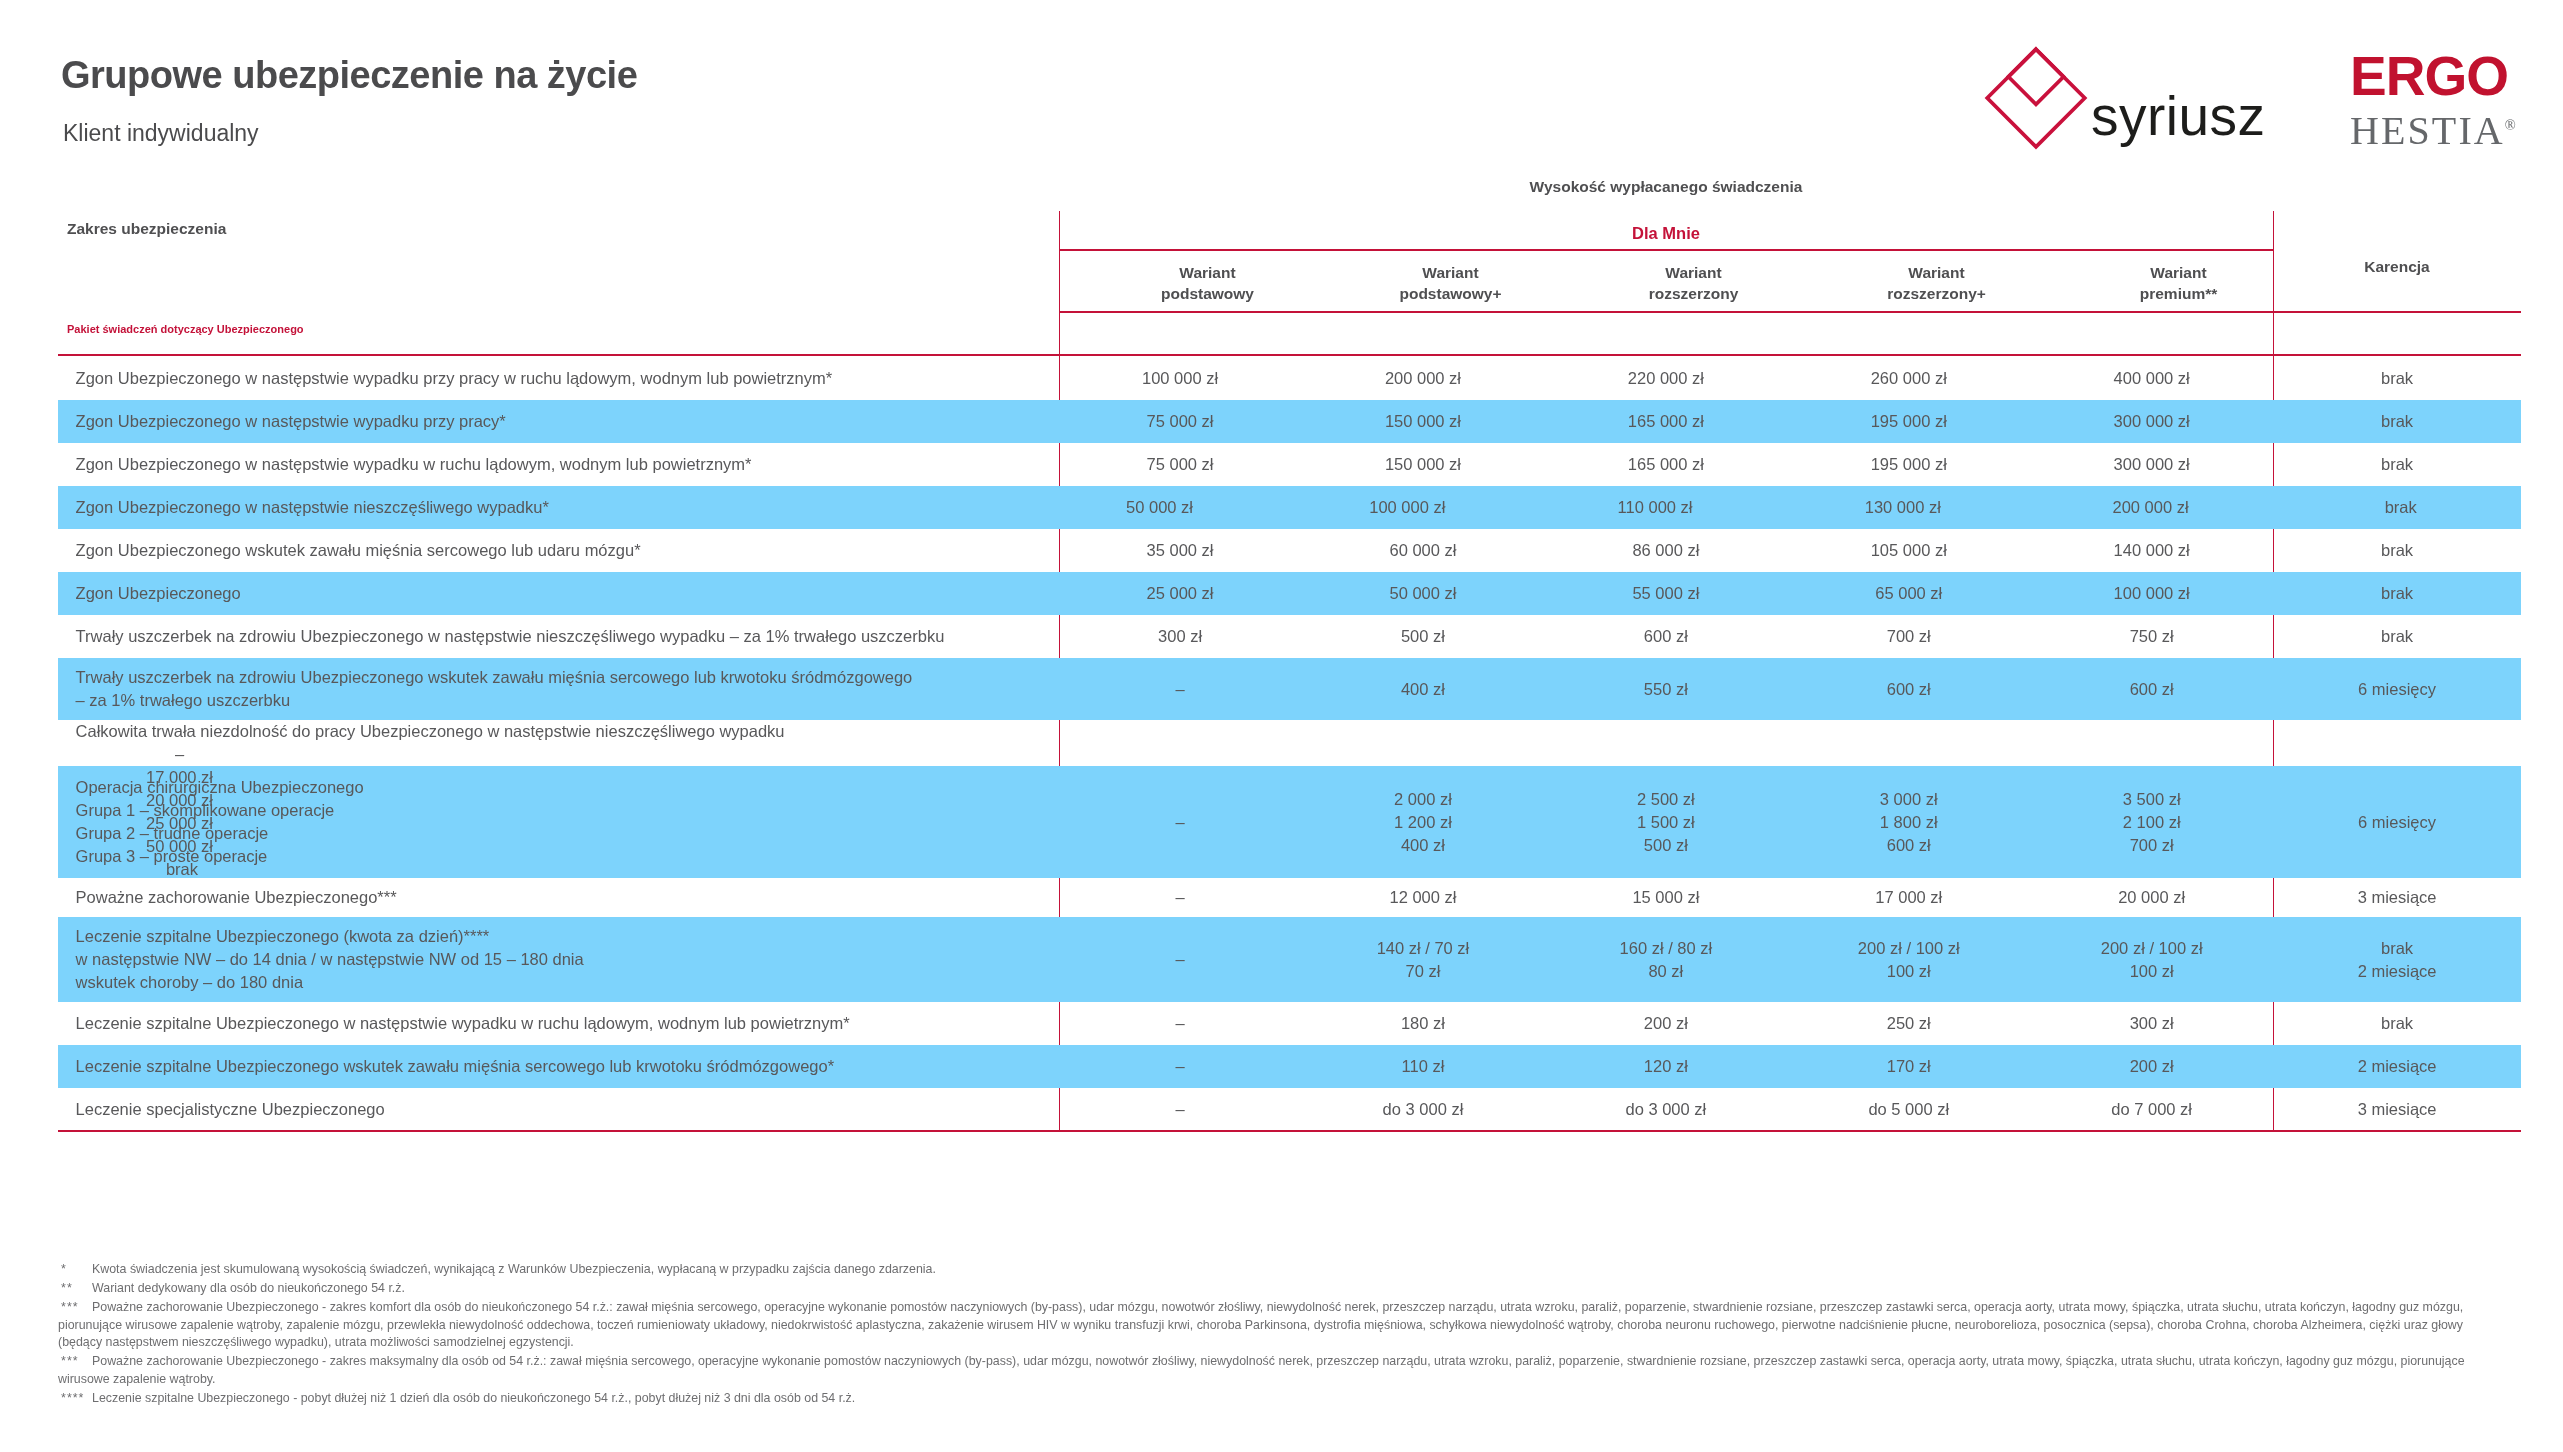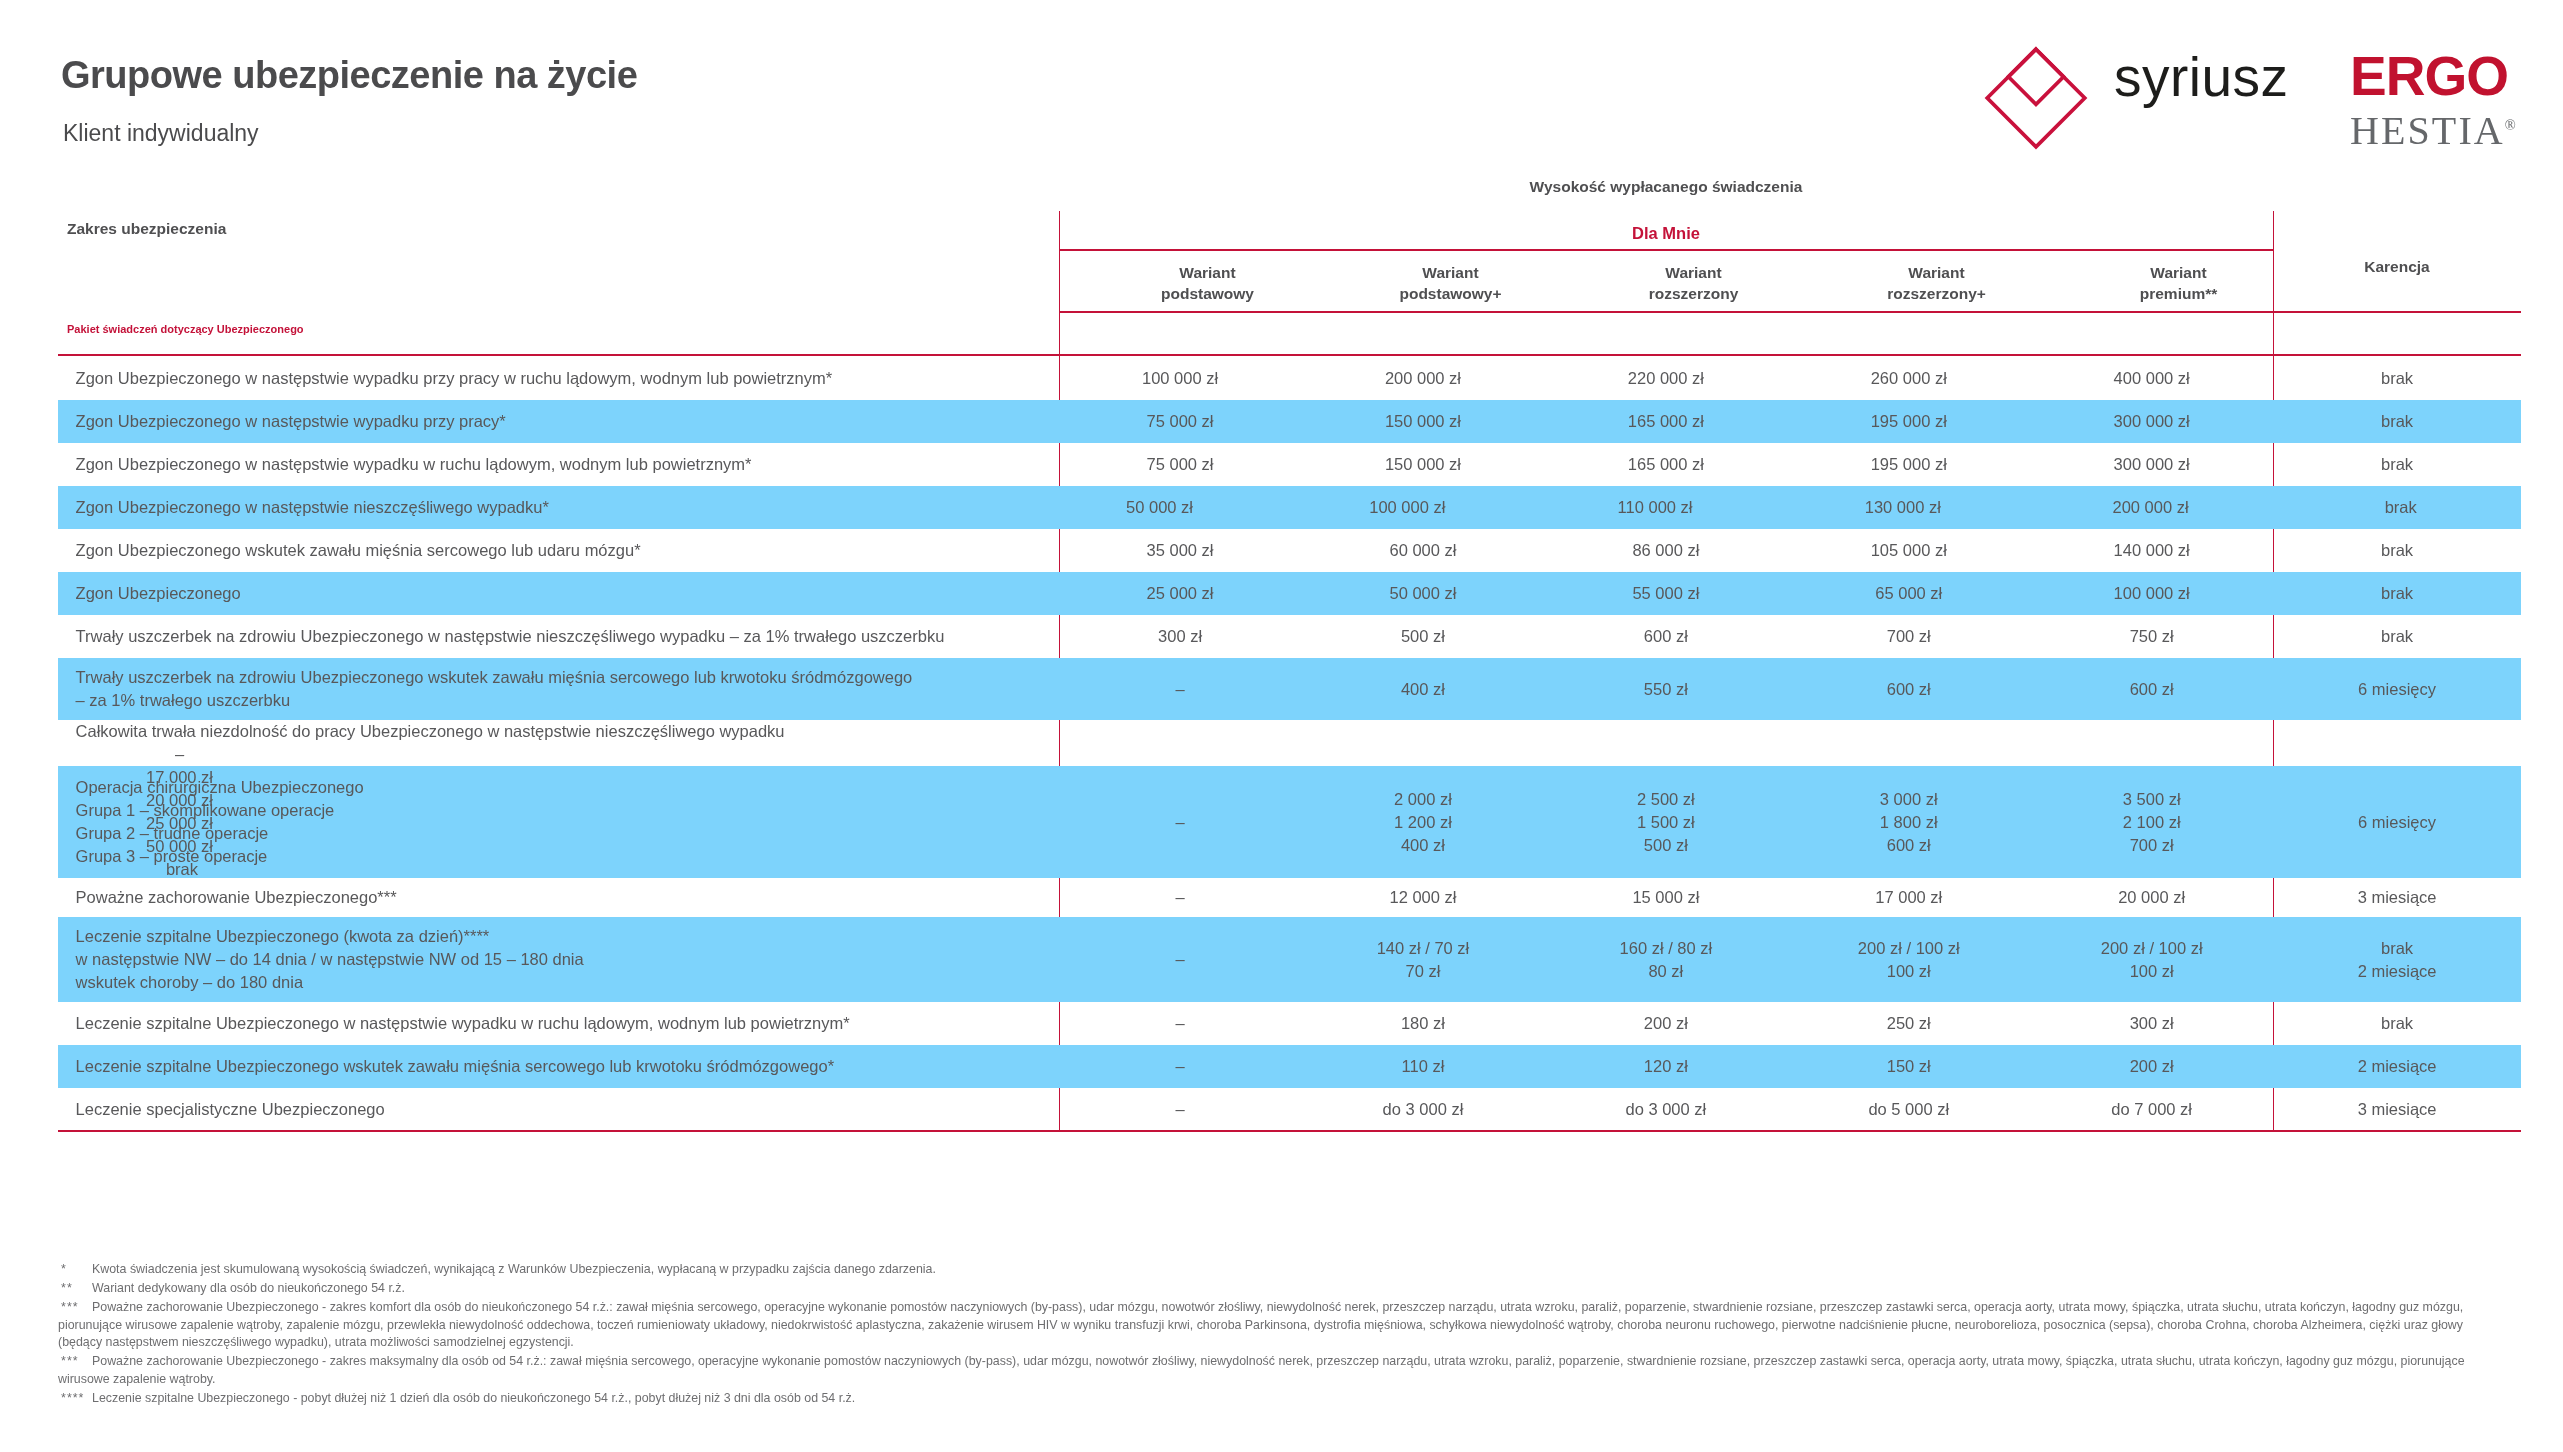--- a/index.html
+++ b/index.html
@@ -4,21 +4,21 @@
 <style>
   html,body{margin:0;padding:0;background:#fff;}
   .page{position:relative;width:2563px;height:1452px;background:#ffffff;overflow:hidden;
         font-family:"Liberation Sans", sans-serif;color:#58585a;}
 
   
   .title{position:absolute;left:61px;top:54px;font-size:38px;font-weight:bold;color:#4b4b4d;letter-spacing:-0.5px;}
   .subtitle{position:absolute;left:63px;top:120px;font-size:23px;font-weight:normal;color:#4b4b4d;}
 
   
-  .logo-syriusz{position:absolute;left:1983px;top:45px;display:flex;align-items:flex-start;gap:25px;}
+  .logo-syriusz{position:absolute;left:1983px;top:45px;display:flex;align-items:flex-end;gap:2px;}
   .logo-syriusz .mark{width:106px;height:106px;}
   .logo-syriusz .word{font-size:55px;color:#1d1d1b;font-weight:normal;letter-spacing:0.5px;padding-bottom:3.1px;}
   .logo-ergo{position:absolute;left:2350px;top:50px;text-align:left;}
   .logo-ergo .ergo{font-size:55px;font-weight:800;color:#c1122f;letter-spacing:-1px;line-height:52px;}
   .logo-ergo .hestia{font-family:"Liberation Serif", serif;font-size:40px;color:#65676a;letter-spacing:2.1px;line-height:41px;margin-top:3.1px;}
   .logo-ergo .reg{font-size:14.5px;vertical-align:super;letter-spacing:0;color:#65676a;}
 
   
   .group-title{position:absolute;left:1059px;top:178px;width:1214px;text-align:center;
                font-size:15.5px;font-weight:bold;color:#4f4f51;}
@@ -241,21 +241,21 @@
         <div class="cell c-val">200 zł</div>
         <div class="cell c-val">250 zł</div>
         <div class="cell c-val">300 zł</div>
         <div class="cell c-kar">brak</div>
       </div>
       <div class="row alt" style="height: 43px;">
         <div class="cell c-label">Leczenie szpitalne Ubezpieczonego wskutek zawału mięśnia sercowego lub krwotoku śródmózgowego*</div>
         <div class="cell c-val">–</div>
         <div class="cell c-val">110 zł</div>
         <div class="cell c-val">120 zł</div>
-        <div class="cell c-val">150 zł</div>
+        <div class="cell c-val">170 zł</div>
         <div class="cell c-val">200 zł</div>
         <div class="cell c-kar">2 miesiące</div>
       </div>
       <div class="row" style="height: 43px;">
         <div class="cell c-label">Leczenie specjalistyczne Ubezpieczonego</div>
         <div class="cell c-val">–</div>
         <div class="cell c-val">do 3 000 zł</div>
         <div class="cell c-val">do 3 000 zł</div>
         <div class="cell c-val">do 5 000 zł</div>
         <div class="cell c-val">do 7 000 zł</div>

